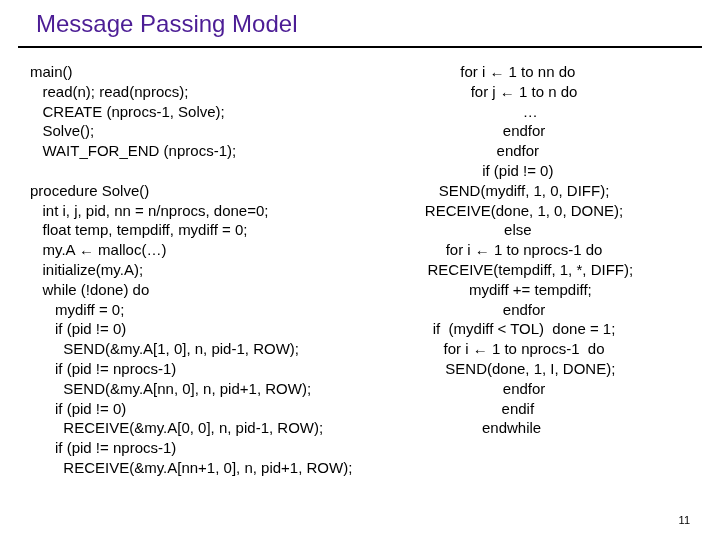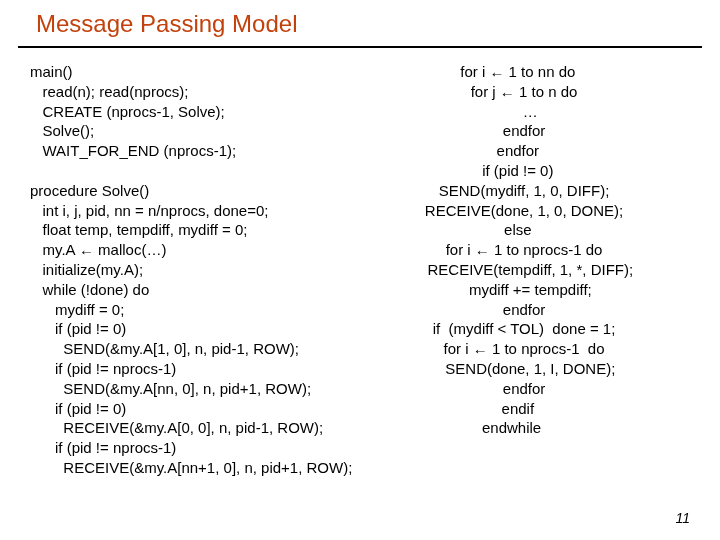--- a/index.html
+++ b/index.html
@@ -9,21 +9,21 @@
     background: #ffffff;
     font-family: Arial, Helvetica, sans-serif;
     color: #000000;
     position: relative;
     overflow: hidden;
   }
   .title {
     font-size: 24px;
     font-weight: 400;
     padding: 10px 0 8px 36px;
-    color: #c2410c;
+    color: #4c1d95;
   }
   .rule {
     border: none;
     border-top: 2px solid #000;
     margin: 0 18px 0 18px;
   }
   .content {
     position: relative;
     padding: 14px 20px 0 20px;
     font-size: 15px;
@@ -38,22 +38,21 @@
   .col-right {
     position: absolute;
     left: 390px;
     top: 14px;
     text-align: center;
   }
   .pagenum {
     position: absolute;
     right: 30px;
     bottom: 14px;
-    font-size: 14px;
-    font-style: italic;
+    font-size: 11px;
   }
 </style>
 </head>
 <body>
 
 <div class="title">Message Passing Model</div>
 <hr class="rule">
 
 <div class="content">
   <div class="col-left">main()

